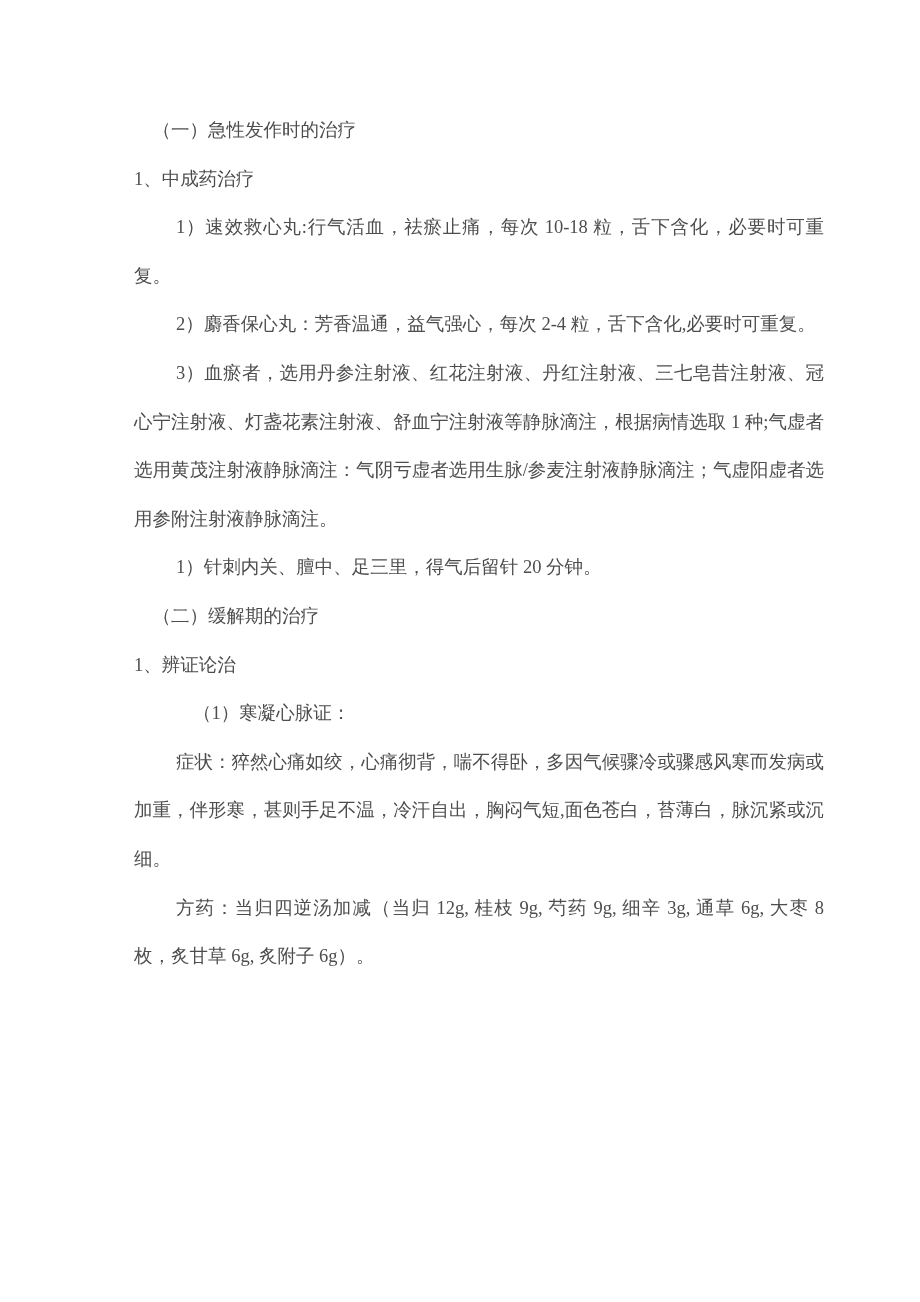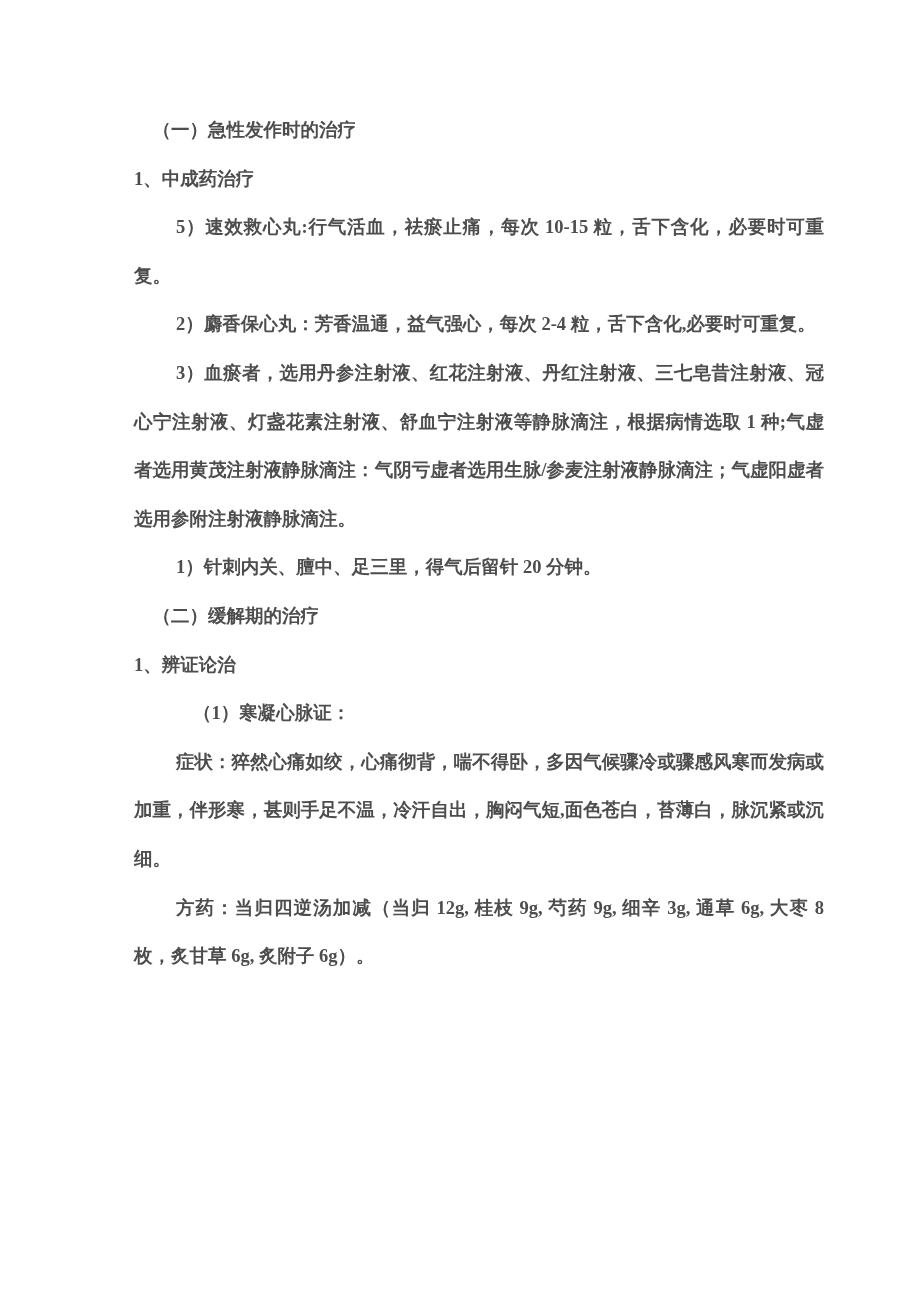--- a/index.html
+++ b/index.html
@@ -11,21 +11,20 @@
     height: 1302px;
     background: #ffffff;
     overflow: hidden;
   }
   .page {
     box-sizing: border-box;
     width: 920px;
     height: 1302px;
     padding: 106px 96px 0 134px;
     background: #ffffff;
-    font-weight: bold;
   }
   .page p {
     margin: 0;
     font-family: "Liberation Serif", "DejaVu Serif", serif;
     font-size: 18.5px;
     line-height: 48.6px;
     color: #4d4d4d;
     text-align: justify;
     text-justify: inter-ideograph;
     word-break: break-all;
@@ -35,21 +34,21 @@
   .ind-1 { text-indent: 18.5px; }  
   .ind-2 { text-indent: 42px; }    
   .ind-3 { text-indent: 59px; }    
 </style>
 </head>
 <body>
 
 <div class="page">
   <p class="ind-1">（一）急性发作时的治疗</p>
   <p class="ind-0">1、中成药治疗</p>
-  <p class="ind-2">5）速效救心丸:行气活血，祛瘀止痛，每次 10-15 粒，舌下含化，必要时可重复。</p>
+  <p class="ind-2">1）速效救心丸:行气活血，祛瘀止痛，每次 10-18 粒，舌下含化，必要时可重复。</p>
   <p class="ind-2">2）麝香保心丸：芳香温通，益气强心，每次 2-4 粒，舌下含化,必要时可重复。</p>
   <p class="ind-2">3）血瘀者，选用丹参注射液、红花注射液、丹红注射液、三七皂昔注射液、冠心宁注射液、灯盏花素注射液、舒血宁注射液等静脉滴注，根据病情选取 1 种;气虚者选用黄茂注射液静脉滴注：气阴亏虚者选用生脉/参麦注射液静脉滴注；气虚阳虚者选用参附注射液静脉滴注。</p>
   <p class="ind-2">1）针刺内关、膻中、足三里，得气后留针 20 分钟。</p>
   <p class="ind-1">（二）缓解期的治疗</p>
   <p class="ind-0">1、辨证论治</p>
   <p class="ind-3">（1）寒凝心脉证：</p>
   <p class="ind-2">症状：猝然心痛如绞，心痛彻背，喘不得卧，多因气候骤冷或骤感风寒而发病或加重，伴形寒，甚则手足不温，冷汗自出，胸闷气短,面色苍白，苔薄白，脉沉紧或沉细。</p>
   <p class="ind-2">方药：当归四逆汤加减（当归 12g, 桂枝 9g, 芍药 9g, 细辛 3g, 通草 6g, 大枣 8 枚，炙甘草 6g, 炙附子 6g）。</p>
 </div>
 

